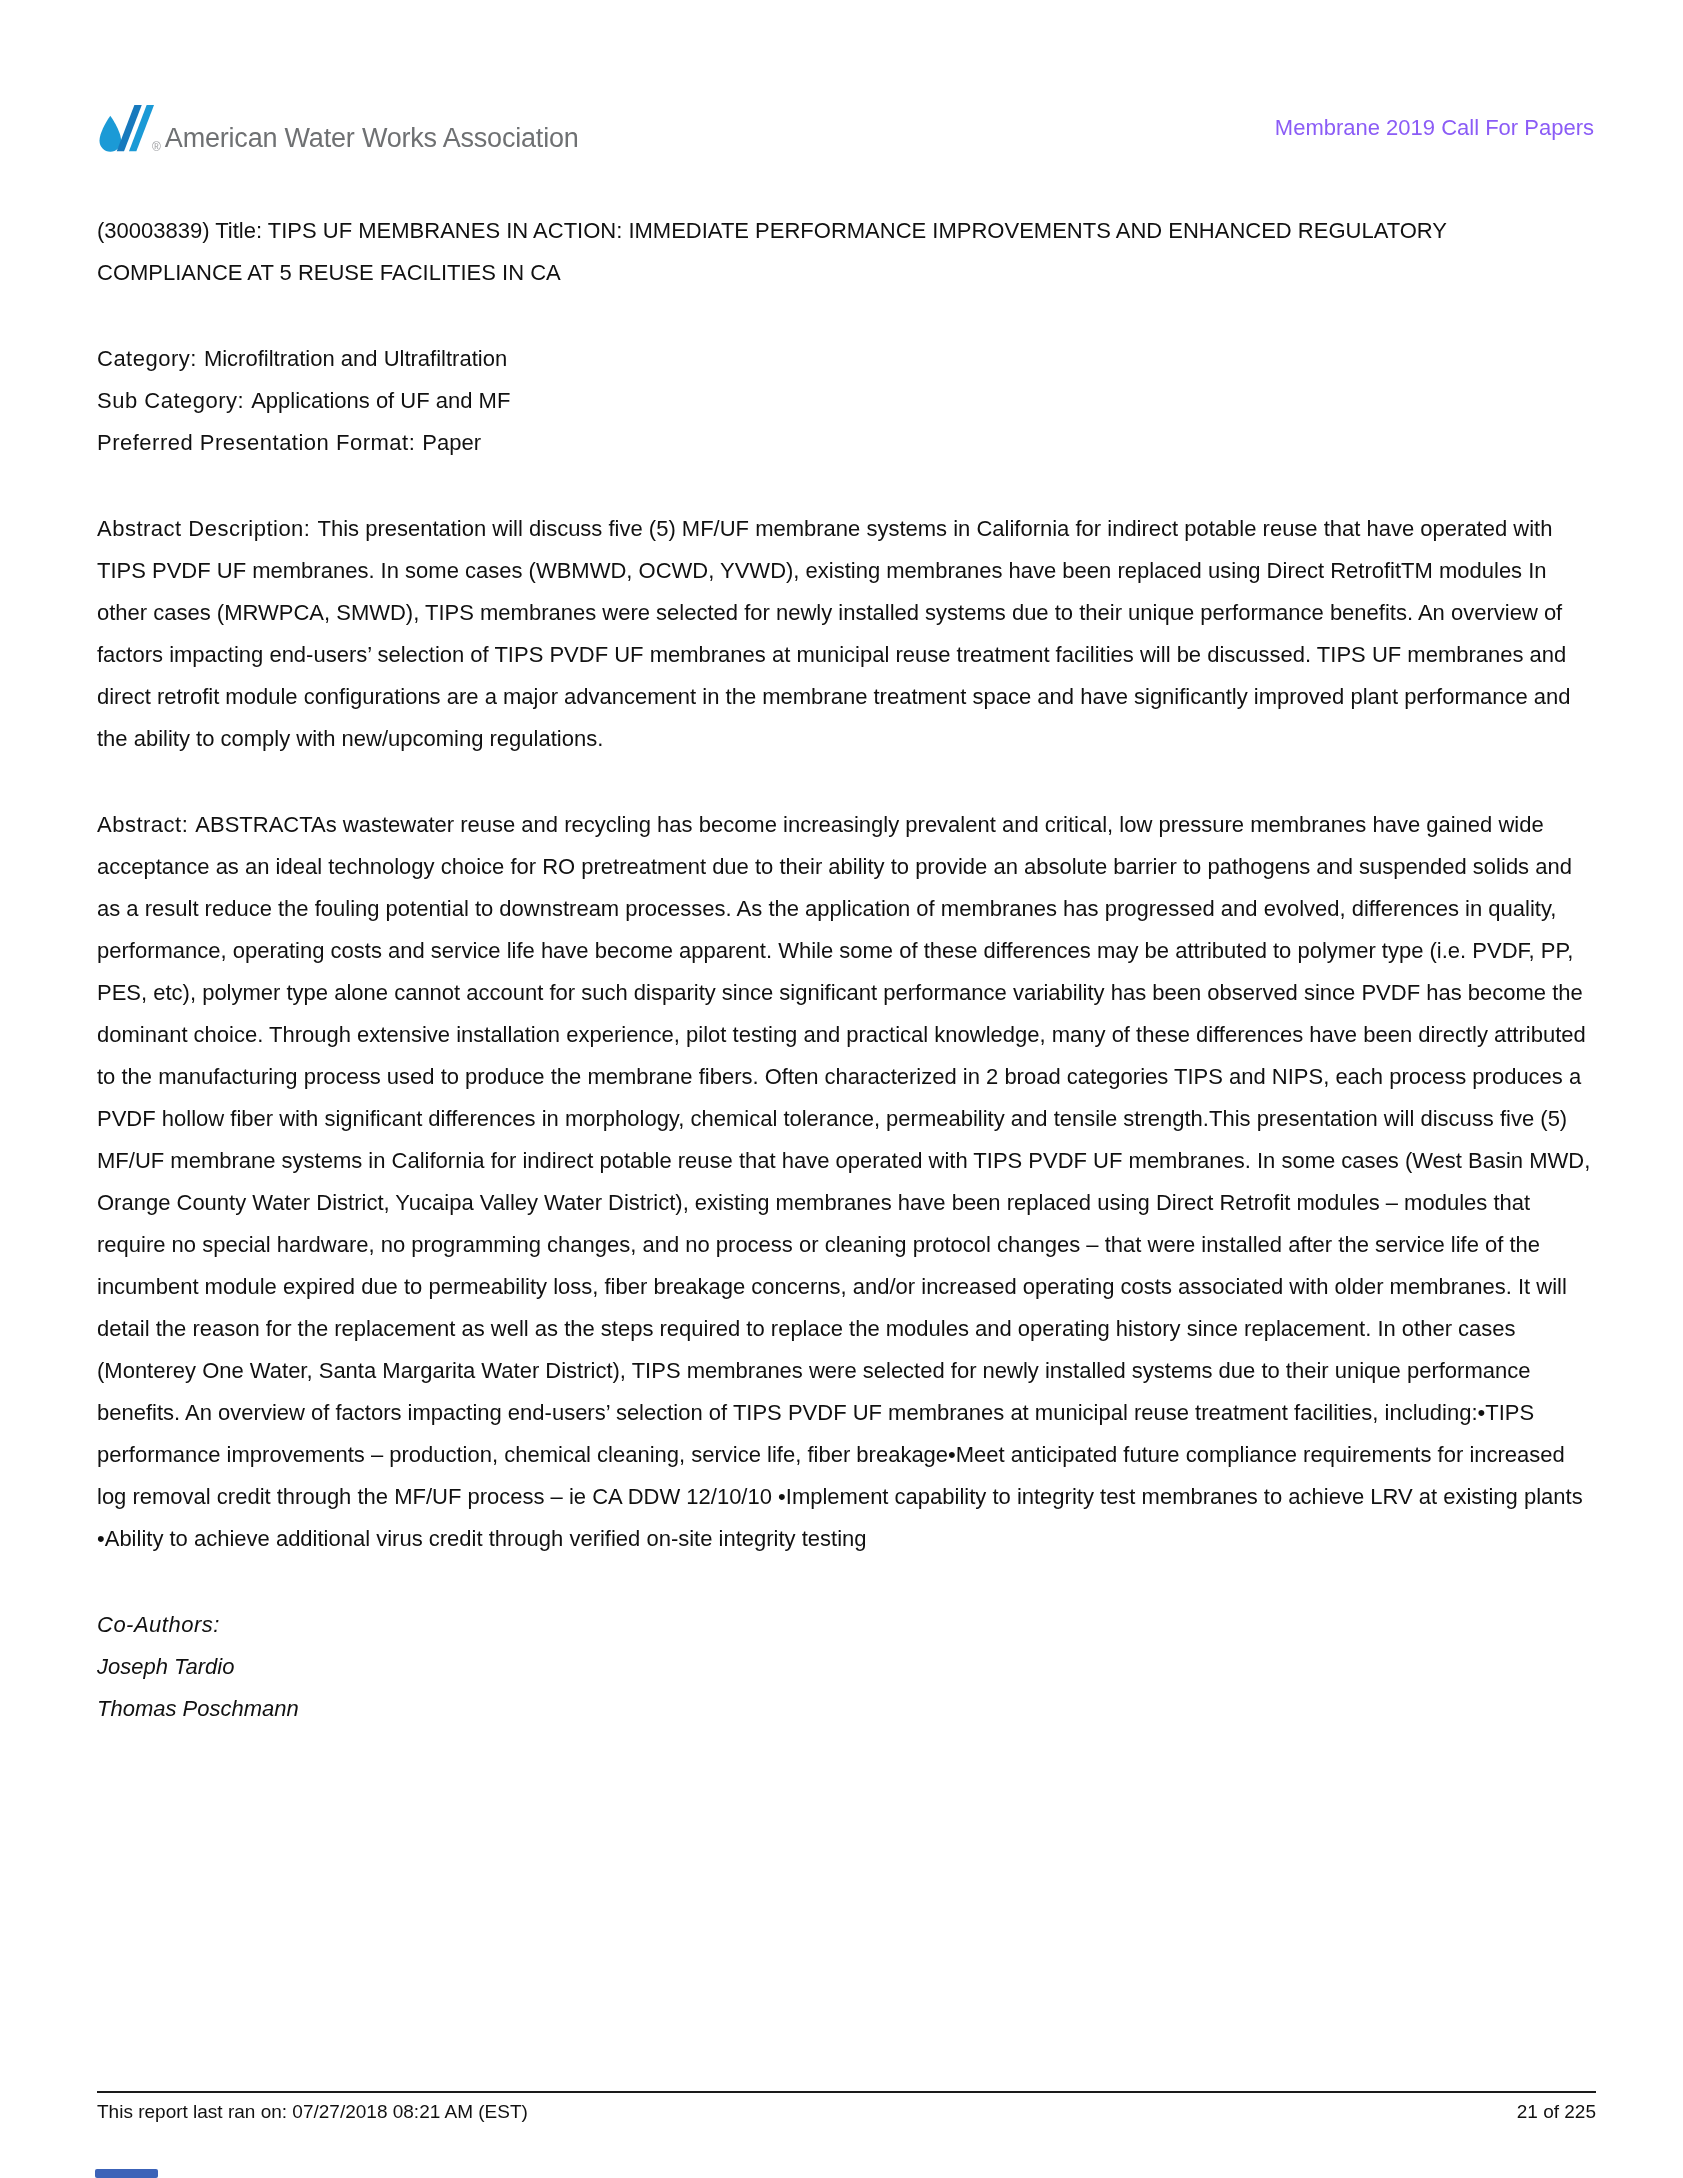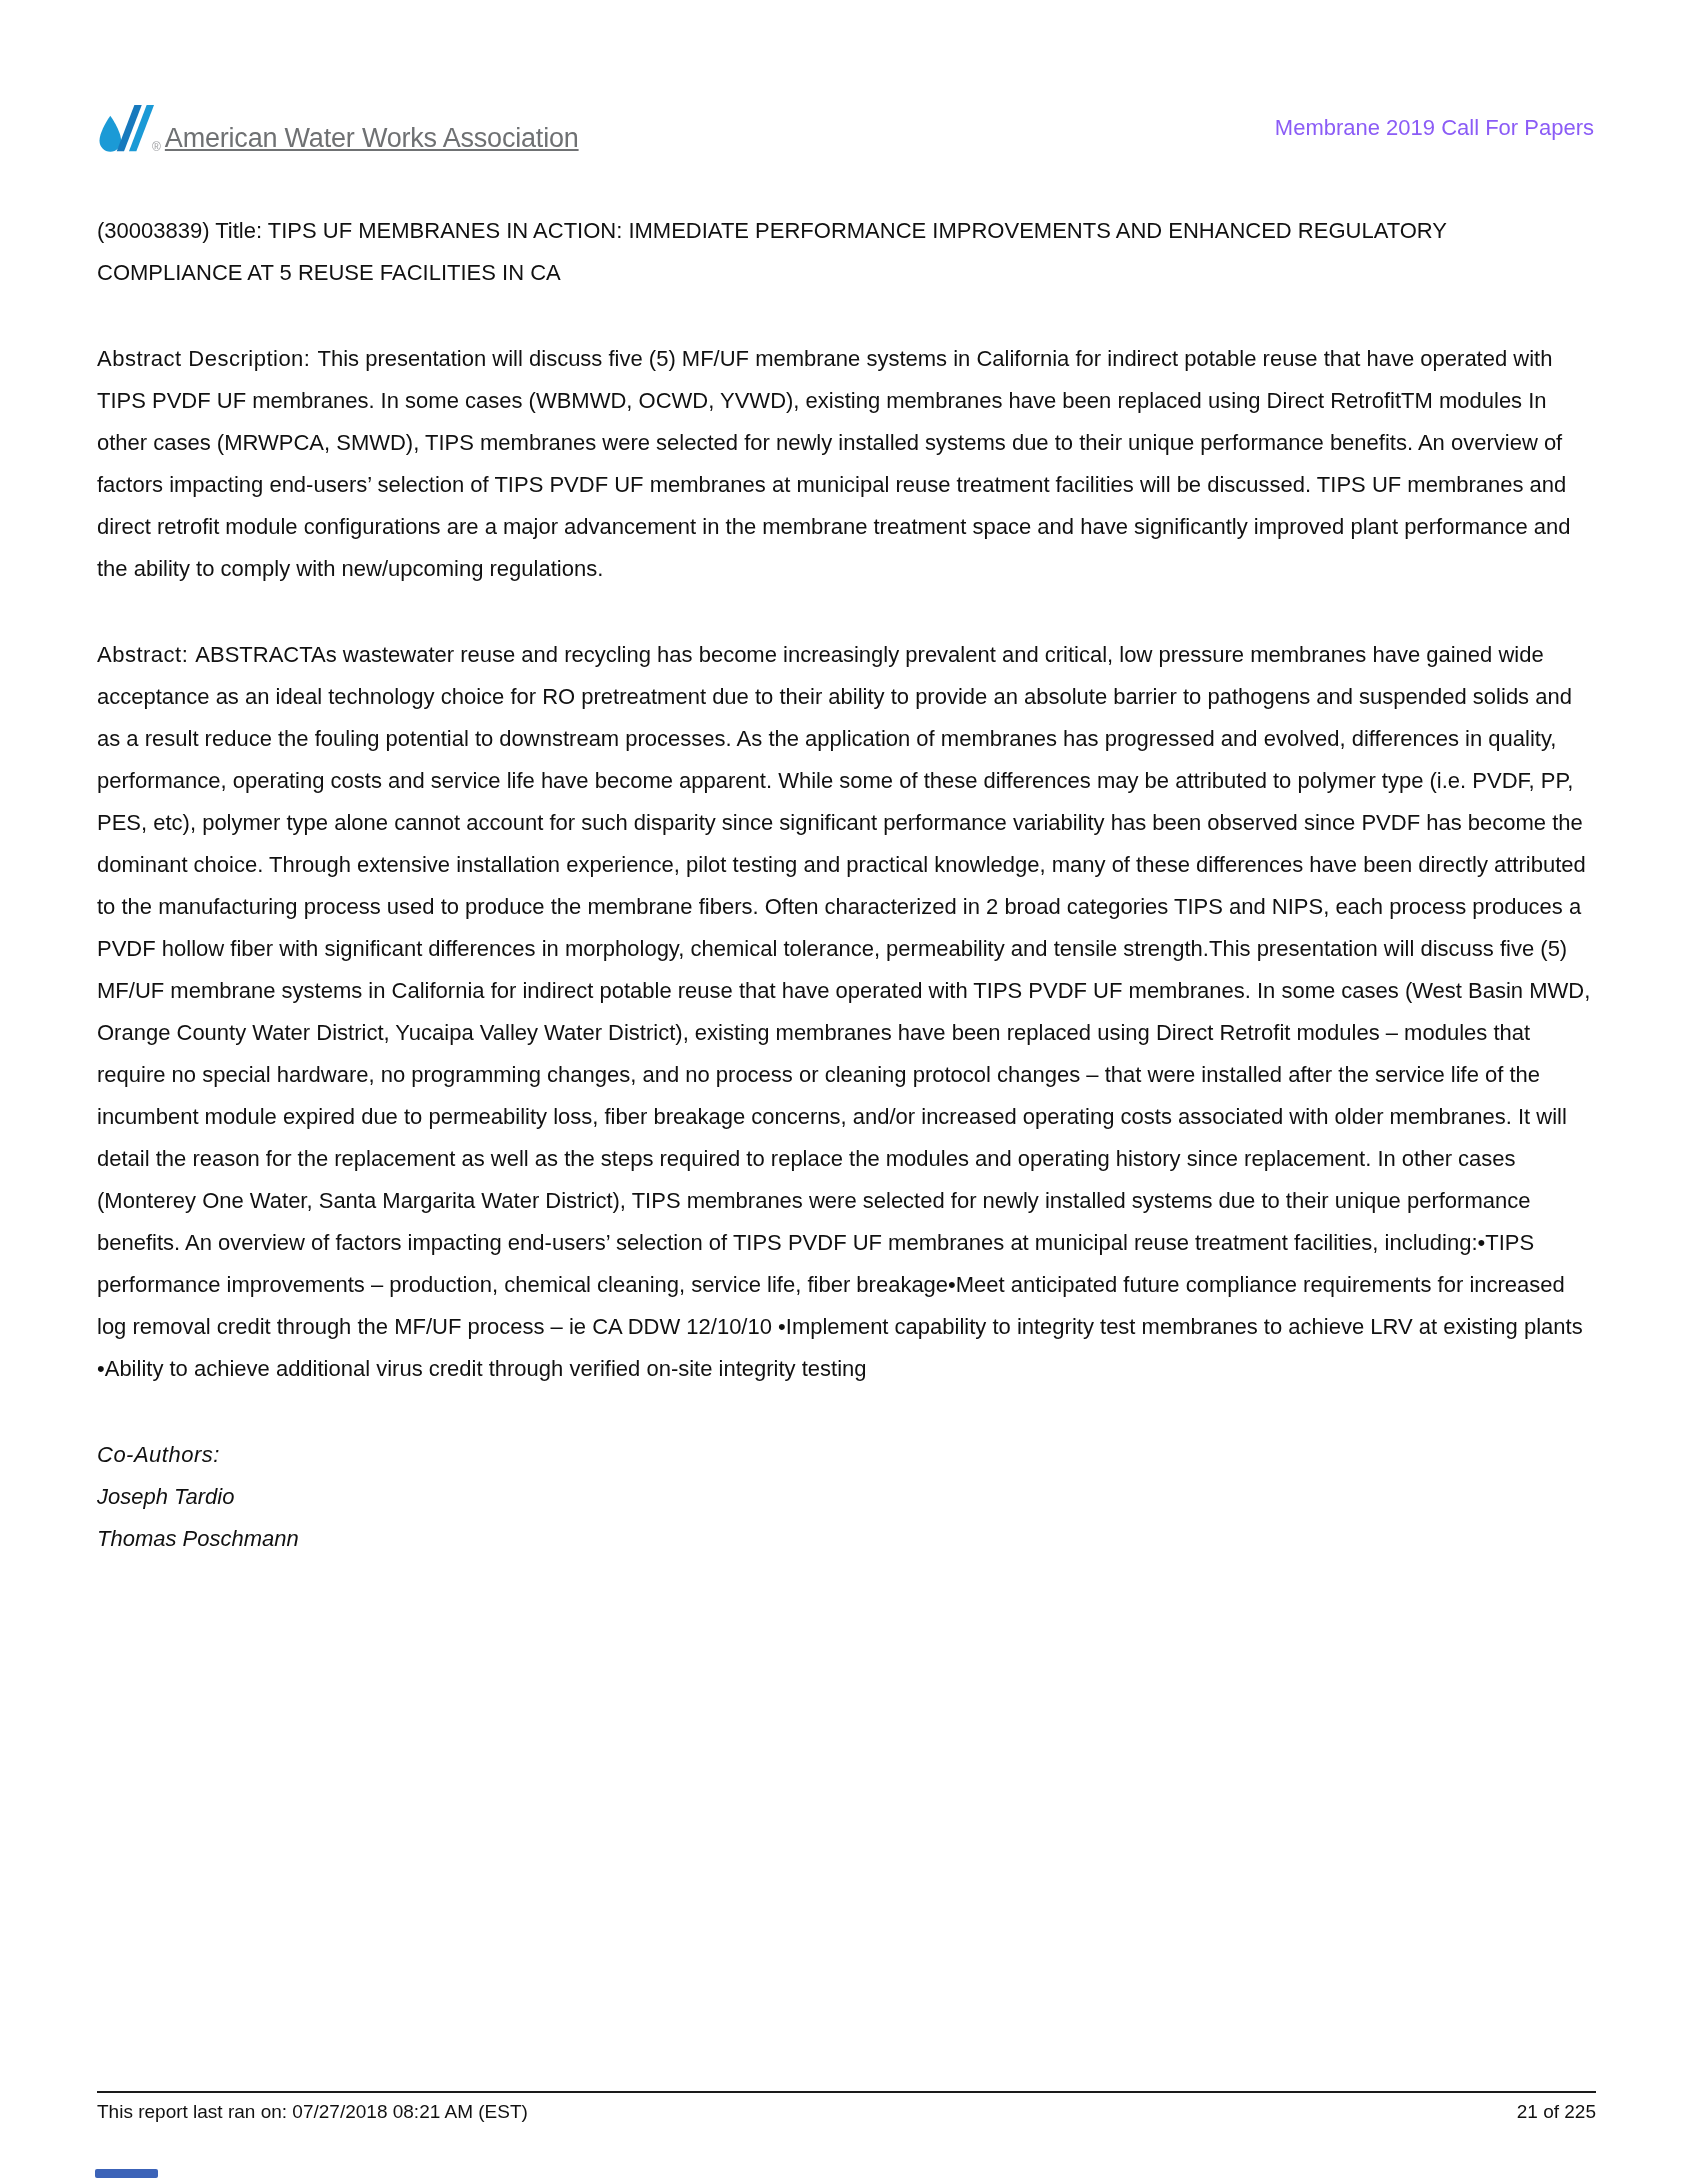--- a/index.html
+++ b/index.html
@@ -30,21 +30,20 @@
     margin: 0 4px 6px -6px;
   }
   .logo-text {
     font-size: 27px;
     font-weight: 500;
     color: #6f7173;
     letter-spacing: -0.2px;
     align-self: flex-end;
     margin-bottom: 6px;
     white-space: nowrap;
-    text-decoration: underline;
   }
   .header-right {
     font-size: 22px;
     color: #8b5cf6;
     padding-top: 12px;
     white-space: nowrap;
   }
   .content {
     position: absolute;
     top: 210px;
@@ -101,20 +100,24 @@
       <span class="logo-text">American Water Works Association</span>
     </div>
     <div class="header-right">Membrane 2019 Call For Papers</div>
   </div>
 
   <div class="content">
 
     <p>(30003839) Title: TIPS UF MEMBRANES IN ACTION: IMMEDIATE PERFORMANCE IMPROVEMENTS AND ENHANCED REGULATORY COMPLIANCE AT 5 REUSE FACILITIES IN CA</p>
 
 
+    <p><span class="label">Category:</span><span>Microfiltration and Ultrafiltration</span><br>
+      <span class="label">Sub Category:</span><span>Applications of UF and MF</span><br>
+      <span class="label">Preferred Presentation Format:</span><span>Paper</span>
+    </p>
 
     <p><span class="label">Abstract Description:</span><span>This presentation will discuss five (5) MF/UF membrane systems in California for indirect potable reuse that have operated with TIPS PVDF UF membranes. In some cases (WBMWD, OCWD, YVWD), existing membranes have been replaced using Direct RetrofitTM modules In other cases (MRWPCA, SMWD), TIPS membranes were selected for newly installed systems due to their unique performance benefits. An overview of factors impacting end-users’ selection of TIPS PVDF UF membranes at municipal reuse treatment facilities will be discussed. TIPS UF membranes and direct retrofit module configurations are a major advancement in the membrane treatment space and have significantly improved plant performance and the ability to comply with new/upcoming regulations.</span></p>
 
     <p><span class="label">Abstract:</span><span>ABSTRACTAs wastewater reuse and recycling has become increasingly prevalent and critical, low pressure membranes have gained wide acceptance as an ideal technology choice for RO pretreatment due to their ability to provide an absolute barrier to pathogens and suspended solids and as a result reduce the fouling potential to downstream processes. As the application of membranes has progressed and evolved, differences in quality, performance, operating costs and service life have become apparent. While some of these differences may be attributed to polymer type (i.e. PVDF, PP, PES, etc), polymer type alone cannot account for such disparity since significant performance variability has been observed since PVDF has become the dominant choice. Through extensive installation experience, pilot testing and practical knowledge, many of these differences have been directly attributed to the manufacturing process used to produce the membrane fibers. Often characterized in 2 broad categories TIPS and NIPS, each process produces a PVDF hollow fiber with significant differences in morphology, chemical tolerance, permeability and tensile strength.This presentation will discuss five (5) MF/UF membrane systems in California for indirect potable reuse that have operated with TIPS PVDF UF membranes. In some cases (West Basin MWD, Orange County Water District, Yucaipa Valley Water District), existing membranes have been replaced using Direct Retrofit modules – modules that require no special hardware, no programming changes, and no process or cleaning protocol changes – that were installed after the service life of the incumbent module expired due to permeability loss, fiber breakage concerns, and/or increased operating costs associated with older membranes. It will detail the reason for the replacement as well as the steps required to replace the modules and operating history since replacement. In other cases (Monterey One Water, Santa Margarita Water District), TIPS membranes were selected for newly installed systems due to their unique performance benefits. An overview of factors impacting end-users’ selection of TIPS PVDF UF membranes at municipal reuse treatment facilities, including:•TIPS performance improvements – production, chemical cleaning, service life, fiber breakage•Meet anticipated future compliance requirements for increased log removal credit through the MF/UF process – ie CA DDW 12/10/10 •Implement capability to integrity test membranes to achieve LRV at existing plants •Ability to achieve additional virus credit through verified on-site integrity testing</span></p>
 
 
     <p class="coauthors-block">
       <span class="label">Co-Authors:</span>
       <span>Joseph Tardio</span>
       <span>Thomas Poschmann</span>

